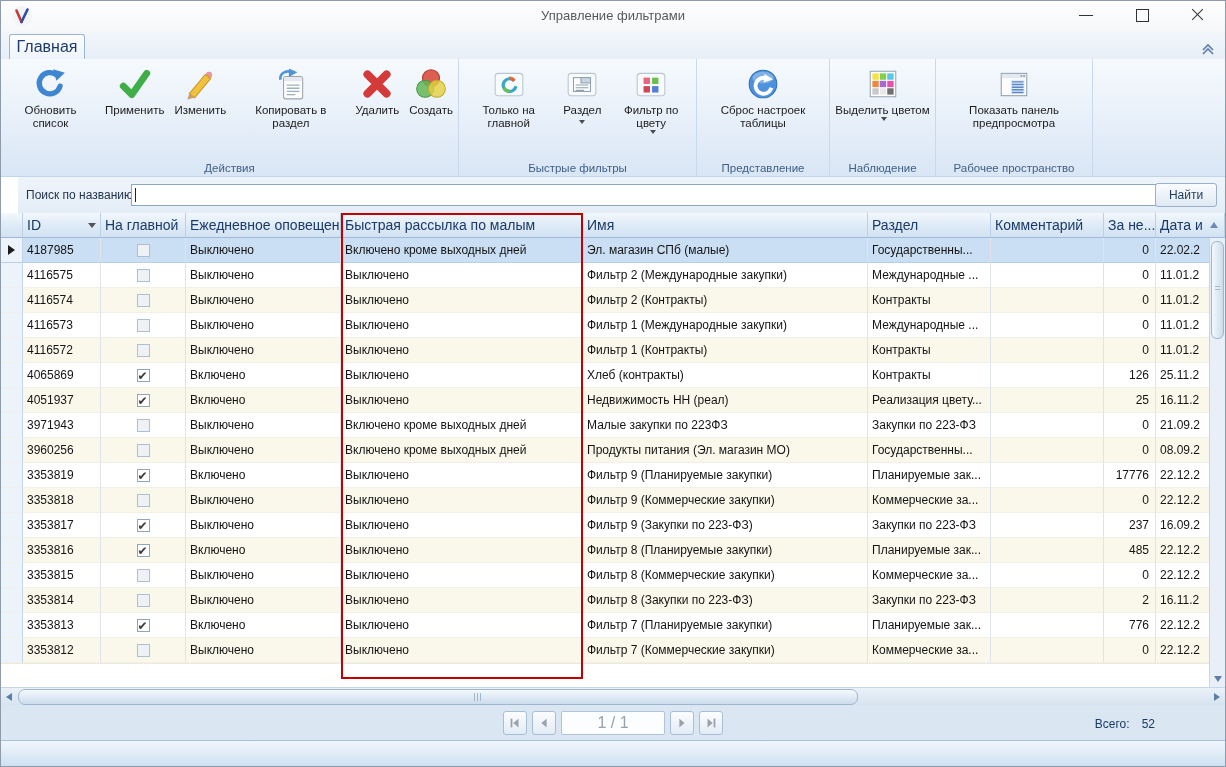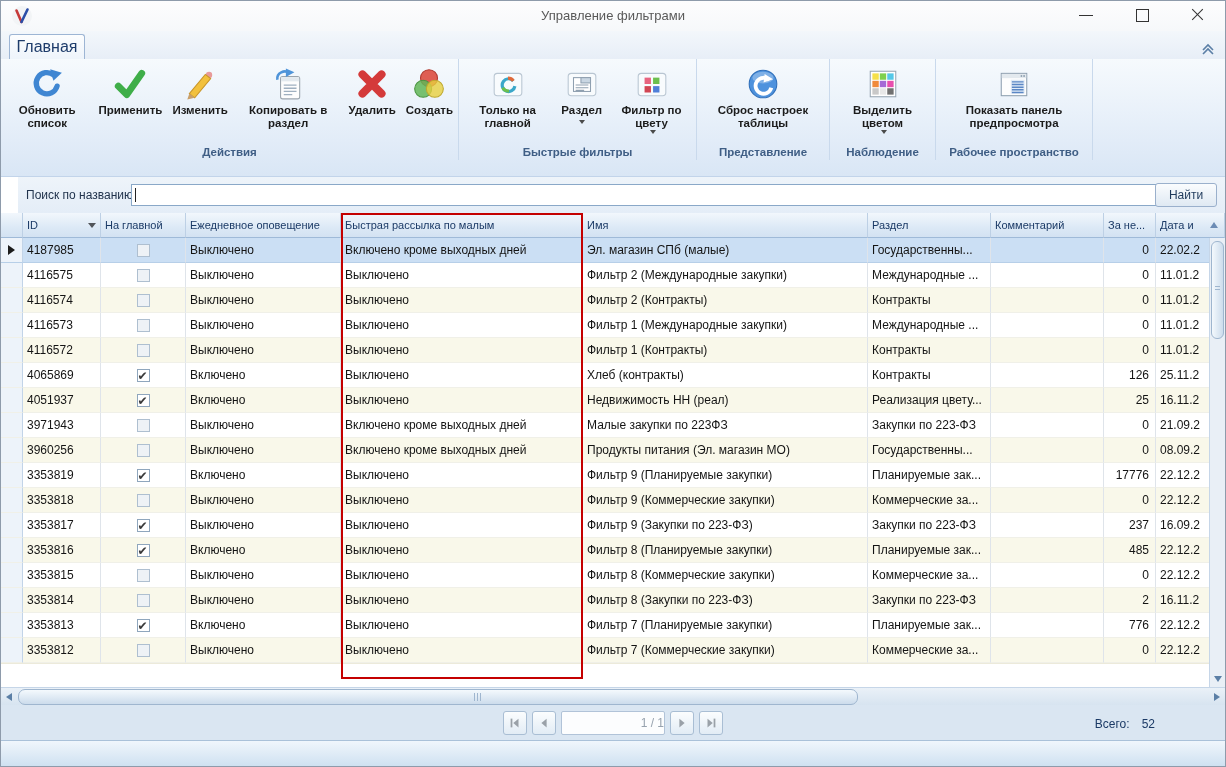--- a/index.html
+++ b/index.html
@@ -18,41 +18,41 @@
   .wc-close:after{transform:rotate(-45deg);}
   
   .tabrow{position:absolute;top:30px;left:0;right:0;height:28px;background:linear-gradient(#f3f7fb,#e7eef7);}
   .tab{position:absolute;left:8px;bottom:0;width:74px;height:24px;line-height:24px;text-align:center;
     font-size:16px;color:#1e3c6b;background:linear-gradient(#fcfdfe,#eef4fb);
     border:1px solid #9db5d4;border-bottom:none;border-radius:3px 3px 0 0;cursor:pointer;}
   .ribbon-collapse{position:absolute;right:10px;bottom:4px;width:14px;height:12px;cursor:pointer;}
   
   .ribbon{position:absolute;top:58px;left:0;right:0;height:118px;
     background:linear-gradient(#f6fafd,#e2ecf8 70%,#d9e6f5);border-bottom:1px solid #c2d4ea;box-sizing:border-box;}
-  .rgroup{position:absolute;top:0;bottom:16px;border-right:1px solid #c9d9ec;box-sizing:border-box;font-weight:bold;}
+  .rgroup{position:absolute;top:0;bottom:0;border-right:1px solid #c9d9ec;box-sizing:border-box;}
   .rgroup .btns{position:absolute;top:4px;left:0;right:0;bottom:22px;display:flex;justify-content:center;align-items:flex-start;}
   .rgroup .glabel{position:absolute;left:0;right:0;bottom:2px;text-align:center;font-size:11.5px;color:#3f5e85;}
   .rbtn{display:flex;flex-direction:column;align-items:center;padding:4px 5px 0 5px;cursor:pointer;border-radius:3px;}
   .rbtn .bicon{width:34px;height:34px;display:block;margin-bottom:3px;}
   .rbtn .blabel{font-size:11.5px;line-height:13px;color:#1c1c1c;text-align:center;white-space:pre-line;}
   .dd{display:inline-block;width:0;height:0;border-left:3.5px solid transparent;border-right:3.5px solid transparent;
     border-top:4px solid #4a4a4a;margin-left:3px;vertical-align:middle;}
   .dd-below .dd{display:block;margin:3px auto 0 auto;}
   
   .searchbar{position:absolute;top:176px;left:17px;right:0;height:36px;background:linear-gradient(#eef4fa,#e4edf7);}
   .searchbar .slabel{position:absolute;left:8px;top:11px;font-size:12px;color:#22344d;}
   .sinput{position:absolute;left:113px;top:7px;width:1034px;height:22px;background:#fff;border:1px solid #8aa8c8;box-sizing:border-box;cursor:text;}
   .caret{position:absolute;left:3px;top:3px;width:1px;height:14px;background:#222;}
   .sbtn{position:absolute;right:8px;top:6px;width:62px;height:24px;line-height:22px;text-align:center;font-size:12px;color:#1e395b;
     background:linear-gradient(#fafcfe,#dfe9f3);border:1px solid #9ab0cc;border-radius:3px;box-sizing:border-box;cursor:pointer;}
   
   .grid{position:absolute;top:212px;left:0;right:0;height:492px;background:#fff;
     --cols:22px 78px 85px 155px 242px 285px 123px 113px 52px 1fr;}
   .thead,.tr{display:grid;grid-template-columns:var(--cols);}
-  .th{height:25px;line-height:24px;font-size:11px;color:#1b3a66;padding:0 4px;box-sizing:border-box;
+  .th{height:25px;line-height:24px;font-size:14px;color:#1b3a66;padding:0 4px;box-sizing:border-box;
     background:linear-gradient(#f2f7fc,#dce9f6 60%,#d3e2f2);border-right:1px solid #bdd0e5;border-bottom:1px solid #9fbad8;
     white-space:nowrap;overflow:hidden;display:flex;align-items:center;cursor:pointer;}
   .th .sp{flex:1;}
   .tri-dn{width:0;height:0;border-left:4px solid transparent;border-right:4px solid transparent;border-top:5px solid #51555a;}
   .tri-up{width:0;height:0;border-left:4.5px solid transparent;border-right:4.5px solid transparent;border-bottom:6px solid #6c8cb5;margin-right:2px;}
   .td{height:25px;line-height:24px;font-size:12px;color:#141414;padding:0 4px;box-sizing:border-box;
     border-right:1px solid #dfe4ea;border-bottom:1px solid #f0f0e8;white-space:nowrap;overflow:hidden;}
   .tr{cursor:pointer;}
   .tr.alt .td{background:#f9f8ea;}
   .tr.sel .td{background:#cbdff4;border-bottom-color:#b7cfe8;}
@@ -82,22 +82,22 @@
   .hbtn .tr2{width:0;height:0;border-top:4.5px solid transparent;border-bottom:4.5px solid transparent;border-left:6px solid #5b7fa6;}
   .hthumb{position:absolute;left:17px;top:1px;height:14px;width:838px;border:1px solid #9fb6cf;border-radius:7px;
     background:linear-gradient(#f4f9fd,#ccdcec);}
   .hthumb .grip{position:absolute;top:3px;bottom:3px;left:455px;width:8px;
     background:repeating-linear-gradient(90deg,#9fb6cf 0 1px,transparent 1px 3px);}
   
   .pager{position:absolute;top:704px;left:0;right:0;height:38px;background:#dae6f2;}
   .pgwrap{position:absolute;left:0;right:0;top:6px;display:flex;justify-content:center;align-items:center;gap:5px;}
   .pgbtn{width:24px;height:24px;border:1px solid #a9bed4;border-radius:3px;background:linear-gradient(#fbfdfe,#e2ecf5);
     display:flex;align-items:center;justify-content:center;cursor:pointer;box-sizing:border-box;}
-  .pgbox{width:104px;height:24px;line-height:22px;text-align:right;background:#fcfdfe;border:1px solid #b1c3d8;border-radius:2px;
-    font-size:12px;color:#97a2ae;box-sizing:border-box;}
+  .pgbox{width:104px;height:24px;line-height:22px;text-align:center;background:#fcfdfe;border:1px solid #b1c3d8;border-radius:2px;
+    font-size:16px;color:#97a2ae;box-sizing:border-box;}
   .total{position:absolute;right:70px;top:12px;font-size:12px;color:#1b3a66;display:flex;gap:12px;}
   
   .statusbar{position:absolute;left:0;right:0;bottom:0;height:25px;background:linear-gradient(#f0f6fc,#cfe1f1);border-top:1px solid #aac1d9;}
   svg{display:block;}
 </style>
 </head>
 <body>
 
 <div class="window">
 

